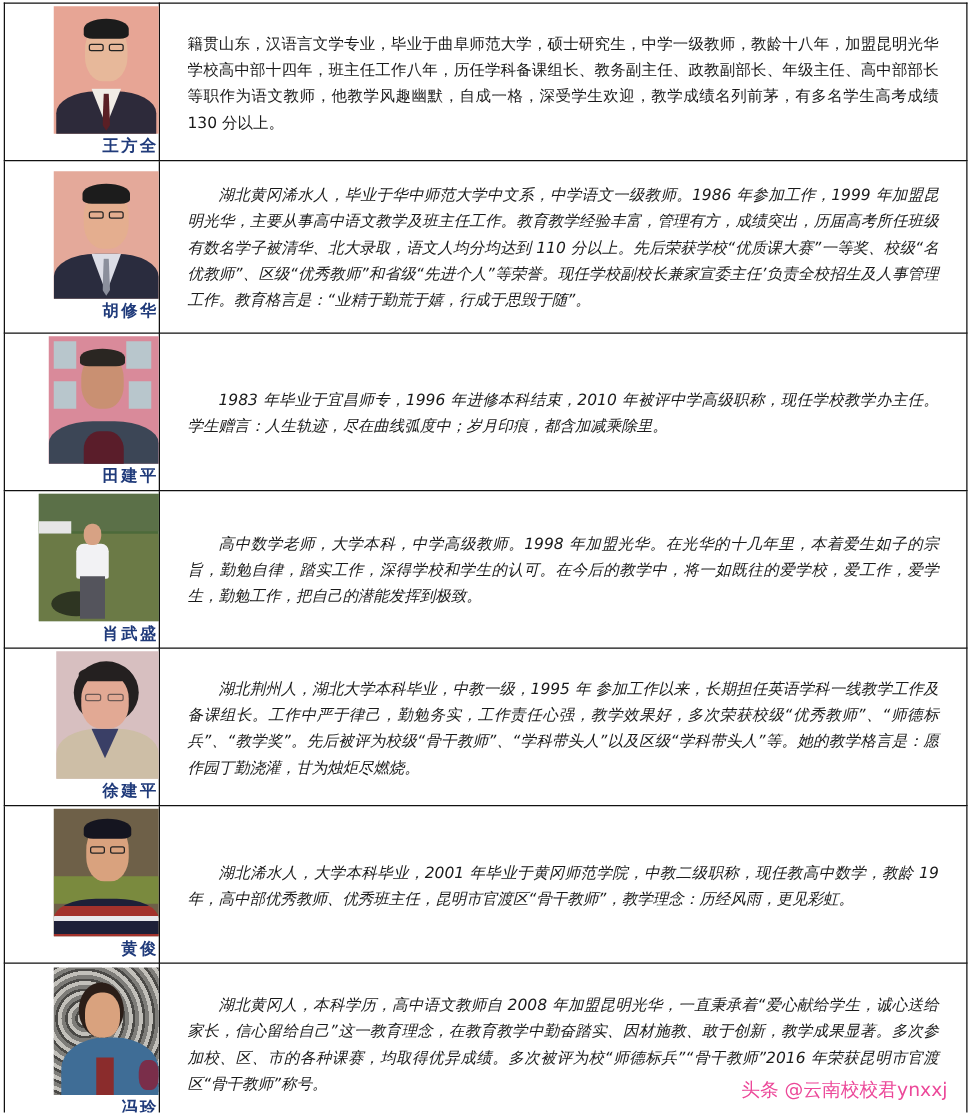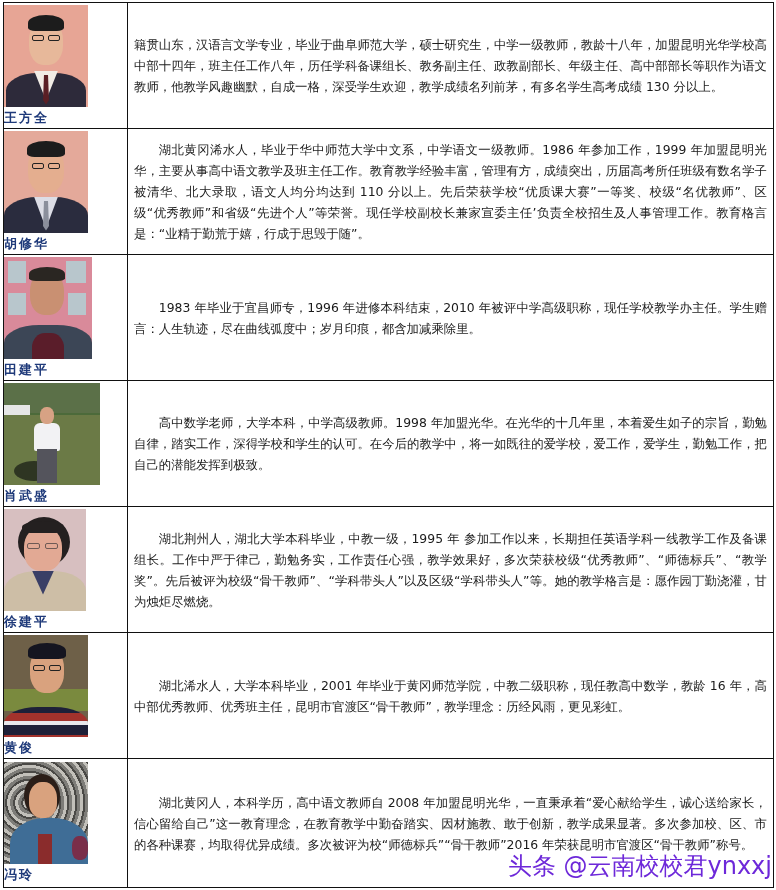--- a/index.html
+++ b/index.html
@@ -30,21 +30,21 @@
     .col-photo { width: 124px; }
     .col-bio { width: 646px; }
     .row { height: 126px; }
     .photo-cell {
       text-align: center;
       position: relative;
     }
     .photo-wrap {
       display: flex;
       flex-direction: column;
-      align-items: flex-start;
+      align-items: flex-end;
       justify-content: flex-start;
       height: 124px;
       padding-top: 1px;
       box-sizing: border-box;
     }
     .photo {
       width: 84px;
       height: 102px;
       position: relative;
       overflow: hidden;
@@ -59,24 +59,24 @@
       letter-spacing: 2px;
       line-height: 16px;
     }
     .bio-cell {
       padding: 0 6px 0 6px !important;
     }
     .bio {
       font-size: 12.4px;
       line-height: 21px;
       color: #1a1a1a;
-      margin: 0;
+      margin: 16px;
       text-align: justify;
     }
-    .bio.indent { text-indent: 2em; }
+    .bio.indent { text-indent: 2em; font-style: italic; }
     .head {
       position: absolute;
       border-radius: 45% 45% 42% 42%;
       background: #e7b89a;
     }
     .hair {
       position: absolute;
       border-radius: 50% 50% 20% 20%;
       background: #1c1c1c;
     }
@@ -95,24 +95,24 @@
       position: absolute;
       clip-path: polygon(50% 100%, 0 0, 100% 0);
     }
     .tie {
       position: absolute;
       background: #5a1f25;
       clip-path: polygon(30% 0, 70% 0, 80% 85%, 50% 100%, 20% 85%);
     }
     .watermark {
       position: absolute;
-      right: 4px;
+      right: 18px;
       bottom: 8px;
-      font-size: 24px;
-      color: #6d28d9;
+      font-size: 15px;
+      color: #ec4899;
       font-family: "DejaVu Sans", "Liberation Sans", sans-serif;
       text-shadow: 0 0 3px #ffffff, 0 0 3px #ffffff;
       letter-spacing: 0px;
     }
   </style>
 </head>
 <body>
 
 <table class="profile-table">
   <colgroup>
@@ -230,21 +230,21 @@
             <div class="body-shape" style="left:0;right:0;bottom:-10px;height:40px;background:repeating-linear-gradient(180deg,#1e2038 0 6px,#a3322c 6px 14px,#e8e8ec 14px 18px,#1e2038 18px 22px);"></div>
             <div class="head" style="left:26px;top:12px;width:34px;height:46px;background:#d9a27e;"></div>
             <div class="hair" style="left:24px;top:8px;width:38px;height:16px;background:#151520;"></div>
             <div class="glasses" style="left:29px;top:30px;width:12px;"></div>
             <div class="glasses" style="left:45px;top:30px;width:12px;"></div>
           </div>
           <div class="name">黄俊</div>
         </div>
       </td>
       <td class="bio-cell">
-        <p class="bio indent">湖北浠水人，大学本科毕业，2001 年毕业于黄冈师范学院，中教二级职称，现任教高中数学，教龄 16 年，高中部优秀教师、优秀班主任，昆明市官渡区“骨干教师”，教学理念：历经风雨，更见彩虹。</p>
+        <p class="bio indent">湖北浠水人，大学本科毕业，2001 年毕业于黄冈师范学院，中教二级职称，现任教高中数学，教龄 19 年，高中部优秀教师、优秀班主任，昆明市官渡区“骨干教师”，教学理念：历经风雨，更见彩虹。</p>
       </td>
     </tr>
 
     <tr class="row" style="height:129px;">
       <td class="photo-cell">
         <div class="photo-wrap">
           <div class="photo" style="background:repeating-radial-gradient(circle at 30% 40%,#7d7c78 0 3px,#c2c0ba 3px 6px,#4a4946 6px 8px);">
             <div class="body-shape" style="left:6px;right:0;bottom:-10px;height:56px;background:#3f6d96;border-radius:45% 45% 0 0;"></div>
             <div style="position:absolute;left:34px;bottom:0;width:14px;height:30px;background:#8a2c2c;"></div>
             <div style="position:absolute;right:0;bottom:4px;width:16px;height:24px;background:#7a2e4a;border-radius:40%;"></div>

